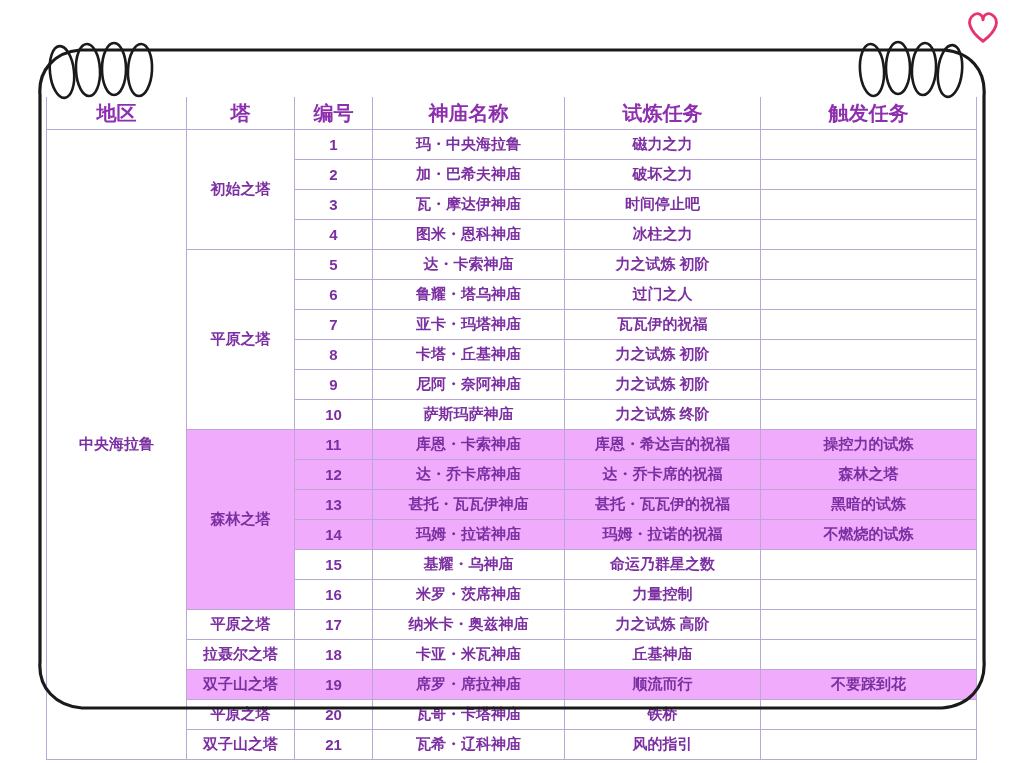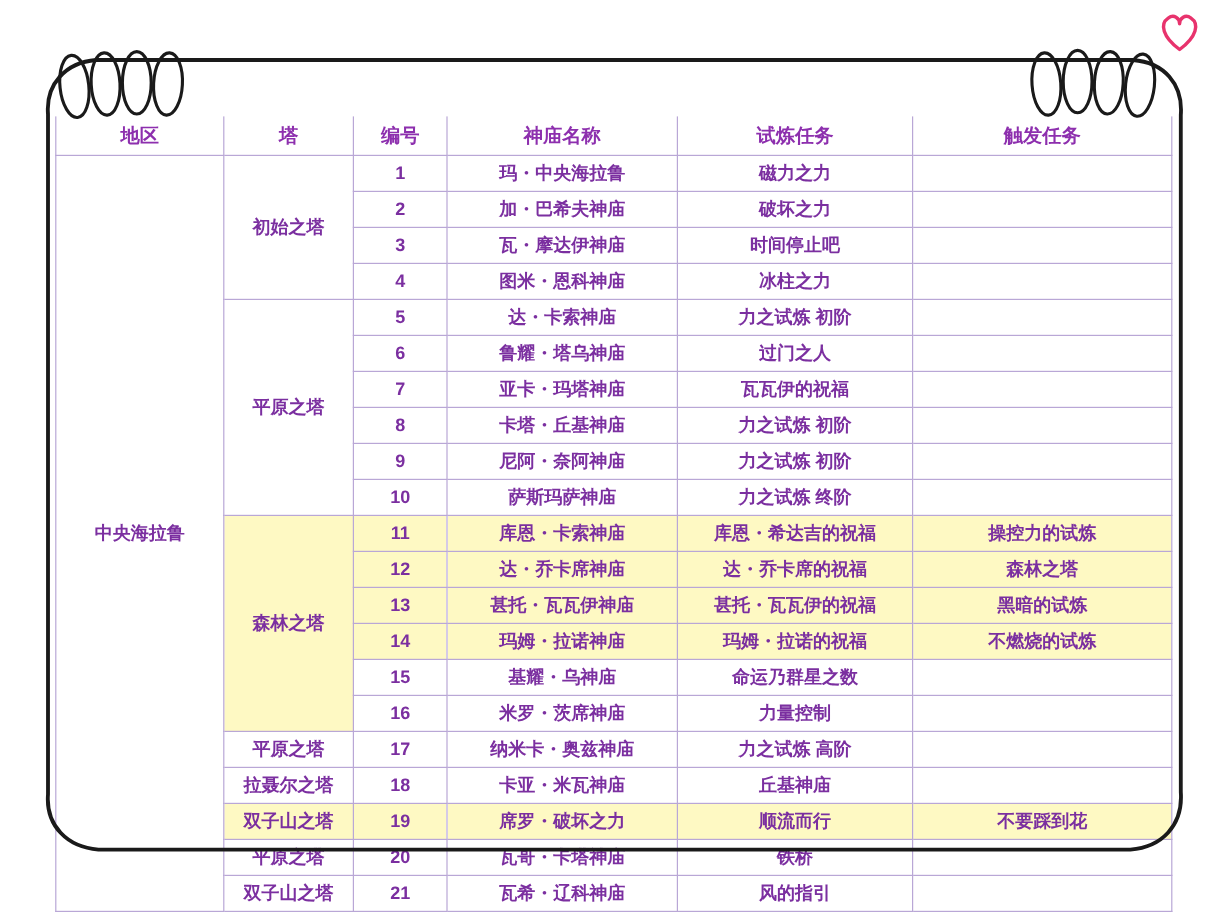--- a/index.html
+++ b/index.html
@@ -50,41 +50,41 @@
     font-size: 15px;
     font-weight: bold;
     color: #7b2fa0;
     height: 29px;
     padding: 0 2px;
     white-space: nowrap;
     overflow: hidden;
   }
   table.shrine-table thead th {
     color: #8d2fae;
-    font-size: 16px;
+    font-size: 20px;
     height: 32px;
     border-top: none;
   }
   
   col.c-region { width: 140px; }
   col.c-tower  { width: 108px; }
   col.c-num    { width: 78px; }
   col.c-name   { width: 192px; }
   col.c-trial  { width: 196px; }
   col.c-touch  { width: 216px; }
 
   td.region-cell {
     font-size: 17px;
     color: #7b2fa0;
   }
   td.tower-cell {
     font-size: 16px;
   }
   tr.highlight td {
-    background: #fef9c3;
+    background: #f0abfc;
   }
 
   
   .heart {
     position: absolute;
     right: 22px;
     top: 8px;
     width: 38px;
     height: 38px;
     z-index: 6;
@@ -257,21 +257,21 @@
           <tr>
             <td class="tower-cell" rowspan="1">拉聂尔之塔</td>
             <td>18</td>
             <td>卡亚・米瓦神庙</td>
             <td>丘基神庙</td>
             <td></td>
           </tr>
           <tr class="highlight">
             <td class="tower-cell" rowspan="1">双子山之塔</td>
             <td>19</td>
-            <td>席罗・破坏之力</td>
+            <td>席罗・席拉神庙</td>
             <td>顺流而行</td>
             <td>不要踩到花</td>
           </tr>
           <tr>
             <td class="tower-cell" rowspan="1">平原之塔</td>
             <td>20</td>
             <td>瓦哥・卡塔神庙</td>
             <td>铁桥</td>
             <td></td>
           </tr>

